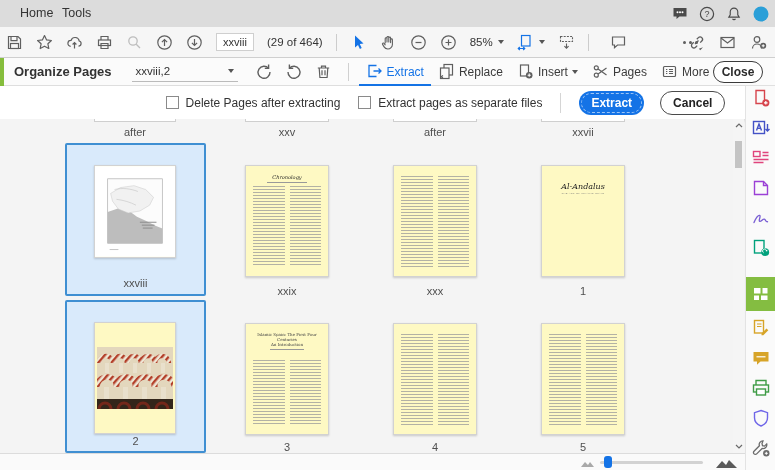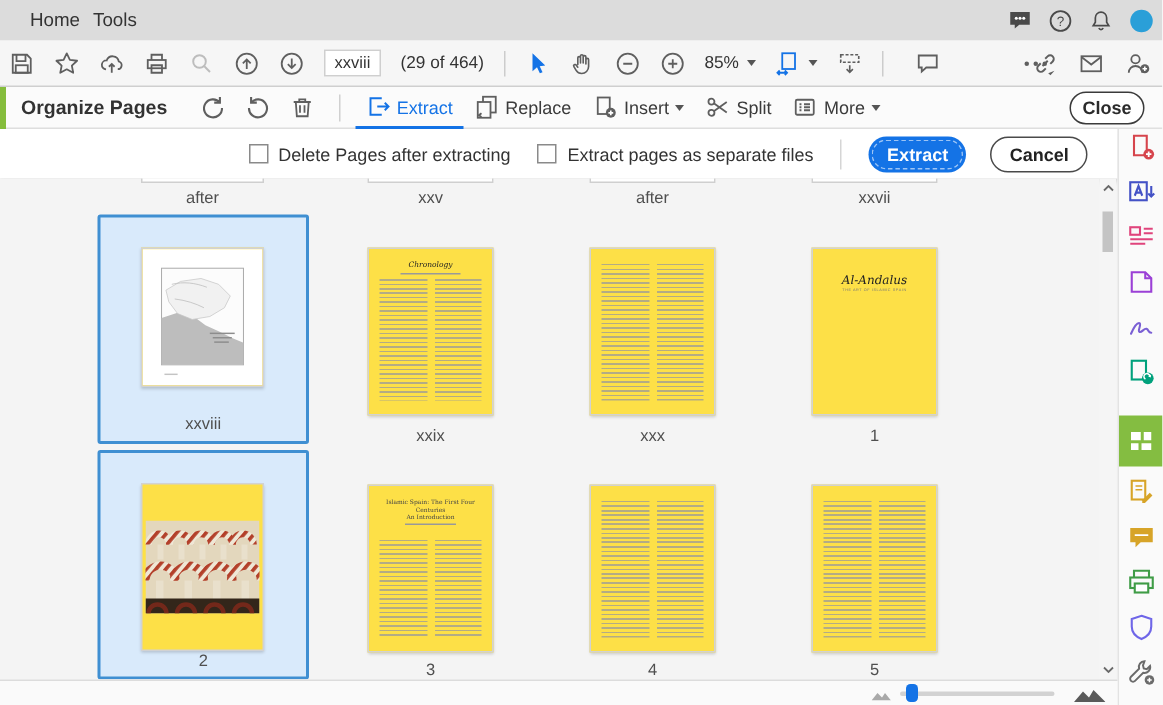--- a/index.html
+++ b/index.html
@@ -58,21 +58,21 @@
   .btn-secondary{min-width:52px;height:24px;border-radius:12px;background:#fff;border:1.5px solid #4a4a4a;
                  color:#222;font-size:12px;font-weight:bold;display:flex;align-items:center;
                  justify-content:center;padding:0 12px;}
 
   
   .content{position:absolute;left:0;top:119px;width:733px;height:334px;background:#f4f4f4;overflow:hidden;}
   .sliver{position:absolute;top:-2px;height:5px;background:#fff;border:1px solid #cfcfcf;}
   .plabel{position:absolute;top:7px;width:84px;text-align:center;font-size:11px;color:#4f4f4f;}
   .thumb-label{position:absolute;width:100%;text-align:center;font-size:11px;color:#4f4f4f;}
   .sel{position:absolute;width:141px;height:153px;background:#d9eafb;border:2px solid #3f8fd2;border-radius:2px;}
-  .page{position:absolute;background:#fde047;border:1px solid #d2d2d2;box-shadow:0 1px 2px rgba(0,0,0,.18);}
+  .page{position:absolute;background:#fef9c3;border:1px solid #d2d2d2;box-shadow:0 1px 2px rgba(0,0,0,.18);}
   .cols{position:absolute;left:7px;right:7px;top:10px;bottom:9px;display:flex;gap:5px;}
   .col{flex:1;background:repeating-linear-gradient(to bottom,#9a9a9a 0,#9a9a9a 1px,transparent 1px,transparent 3px);opacity:.75;}
   .serifhead{font-family:"DejaVu Serif",serif;font-style:italic;color:#222;text-align:center;}
   .hrule{height:1px;background:#999;margin:2px auto 0;}
   .chapter-head{position:absolute;left:6px;right:6px;top:8px;text-align:center;
                 font-family:"DejaVu Serif",serif;font-size:4px;line-height:5px;color:#444;}
 
   
   .scrollbar{position:absolute;left:733px;top:119px;width:11px;height:334px;background:#f5f5f5;}
   .sb-thumb{position:absolute;left:2px;top:22px;width:7px;height:27px;background:#c4c4c4;}
@@ -247,20 +247,24 @@
           </g>
           <circle cx="13.2" cy="11.8" r="3" fill="#5f5f5f"></circle>
           <path d="M13.2 10.3v3M11.7 11.8h3" stroke="#fff" stroke-width="1"></path>
         </svg>
     </span>
   </div>
 
   <div class="orgbar">
     <div class="green-edge"></div>
     <span class="org-title">Organize Pages</span>
+    <div class="rangebox">
+      <span>xxviii,2</span>
+      <span class="caret"></span>
+    </div>
     <span class="orgico">
       <svg width="18" height="18" viewBox="0 0 18 18" fill="none" stroke="#5f5f5f" stroke-width="1.4">
           <path d="M13.6 5.4A6 6 0 1 0 15 9"></path>
           <path d="M13.6 1.6v3.8H9.8"></path>
         </svg>
     </span>
     <span class="orgico">
       <svg width="18" height="18" viewBox="0 0 18 18" fill="none" stroke="#5f5f5f" stroke-width="1.4">
           <path d="M4.4 5.4A6 6 0 1 1 3 9"></path>
           <path d="M4.4 1.6v3.8h3.8"></path>
@@ -295,21 +299,21 @@
         </svg>
       <span>Insert</span>
       <span class="caret"></span>
     </div>
     <div class="tool">
       <svg width="17" height="17" viewBox="0 0 17 17" fill="none" stroke="#5f5f5f" stroke-width="1.2">
           <circle cx="4.3" cy="4.8" r="2"></circle>
           <circle cx="4.3" cy="12.2" r="2"></circle>
           <path d="M6.1 6L14.5 12M6.1 11L14.5 5"></path>
         </svg>
-      <span>Split</span>
+      <span>Pages</span>
     </div>
     <div class="tool">
       <svg width="17" height="17" viewBox="0 0 17 17" fill="none" stroke="#5f5f5f" stroke-width="1.2">
           <rect x="2.5" y="3.5" width="12" height="10" rx="1"></rect>
           <path d="M5 6.5h1.3M5 8.5h1.3M5 10.5h1.3M8 6.5h4M8 8.5h4M8 10.5h4"></path>
         </svg>
       <span>More</span>
       <span class="caret"></span>
     </div>
     <div class="close-btn">Close</div>

